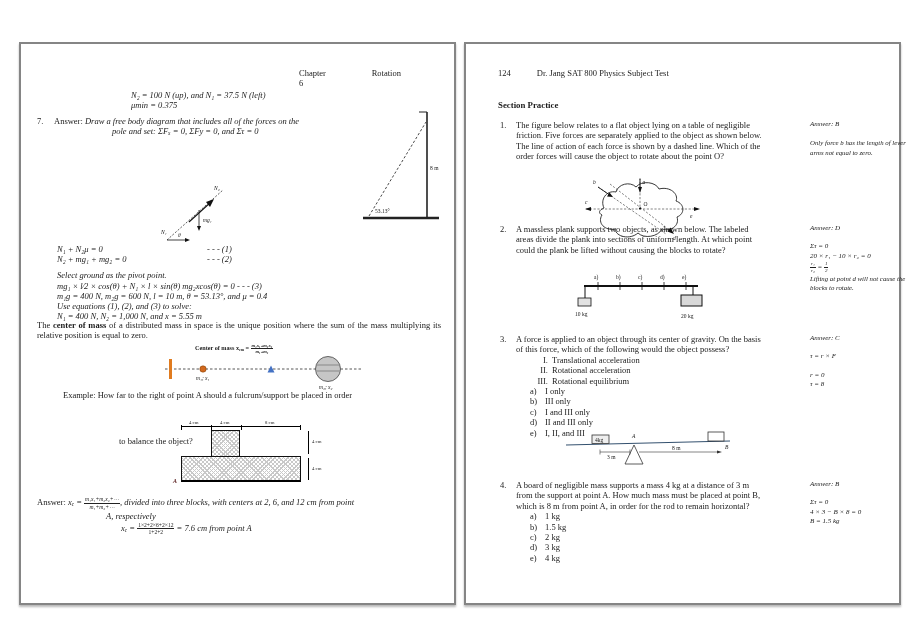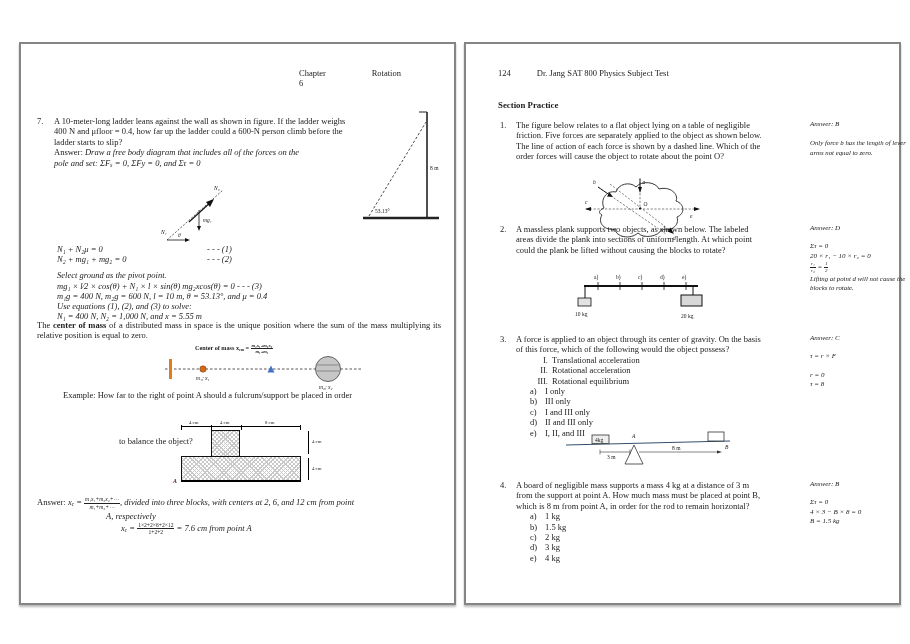--- a/index.html
+++ b/index.html
@@ -61,29 +61,32 @@
 <div class="page" id="left-page">
 
   <div class="hdr abs" style="top:24px;left:278px;gap:16px;">
     <span>Chapter 6</span>
     <span style="width:11px;"></span>
     <span>Rotation</span>
     <span style="width:34px;"></span>
     <span>123</span>
   </div>
 
+  <div class="abs t math" style="top:46px;left:110px;">
+    <div>N₂ = 100 N (up), and N₁ = 37.5 N (left)</div>
+    <div>μmin = 0.375</div>
+  </div>
 
   <div class="abs" style="top:72px;left:16px;display:flex;">
     <div class="t" style="width:17px;flex:none;">7.</div>
     <div style="width:302px;">
-      <div class="t">A 10-meter-long ladder leans against the wall as shown in figure. If the ladder weighs 400 N and μfloor = 0.4, how far up the ladder could a 600-N person climb before the ladder starts to slip?</div>
       <div class="t">
         <span>Answer: </span><span class="it">Draw a free body diagram that includes all of the forces on the</span>
       </div>
-      <div class="t it" style="">pole and set: ΣFₓ = 0, ΣFy = 0, and Στ = 0</div>
+      <div class="t it" style="margin-left:58px;">pole and set: ΣFₓ = 0, ΣFy = 0, and Στ = 0</div>
     </div>
   </div>
 
   <div class="abs" style="top:64px;left:342px;">
     <svg width="88" height="128" viewBox="0 0 88 128">
       <line x1="56" y1="4" x2="64" y2="4" stroke="#222" stroke-width="1"></line>
       <line x1="64" y1="4" x2="64" y2="110" stroke="#222" stroke-width="1.6"></line>
       <line x1="0" y1="110" x2="76" y2="110" stroke="#222" stroke-width="2.4"></line>
       <line x1="6" y1="108" x2="63" y2="14" stroke="#333" stroke-width="0.9" stroke-dasharray="2.5 2"></line>
       <text x="12" y="105" class="figlab" font-size="5">53.13°</text>

